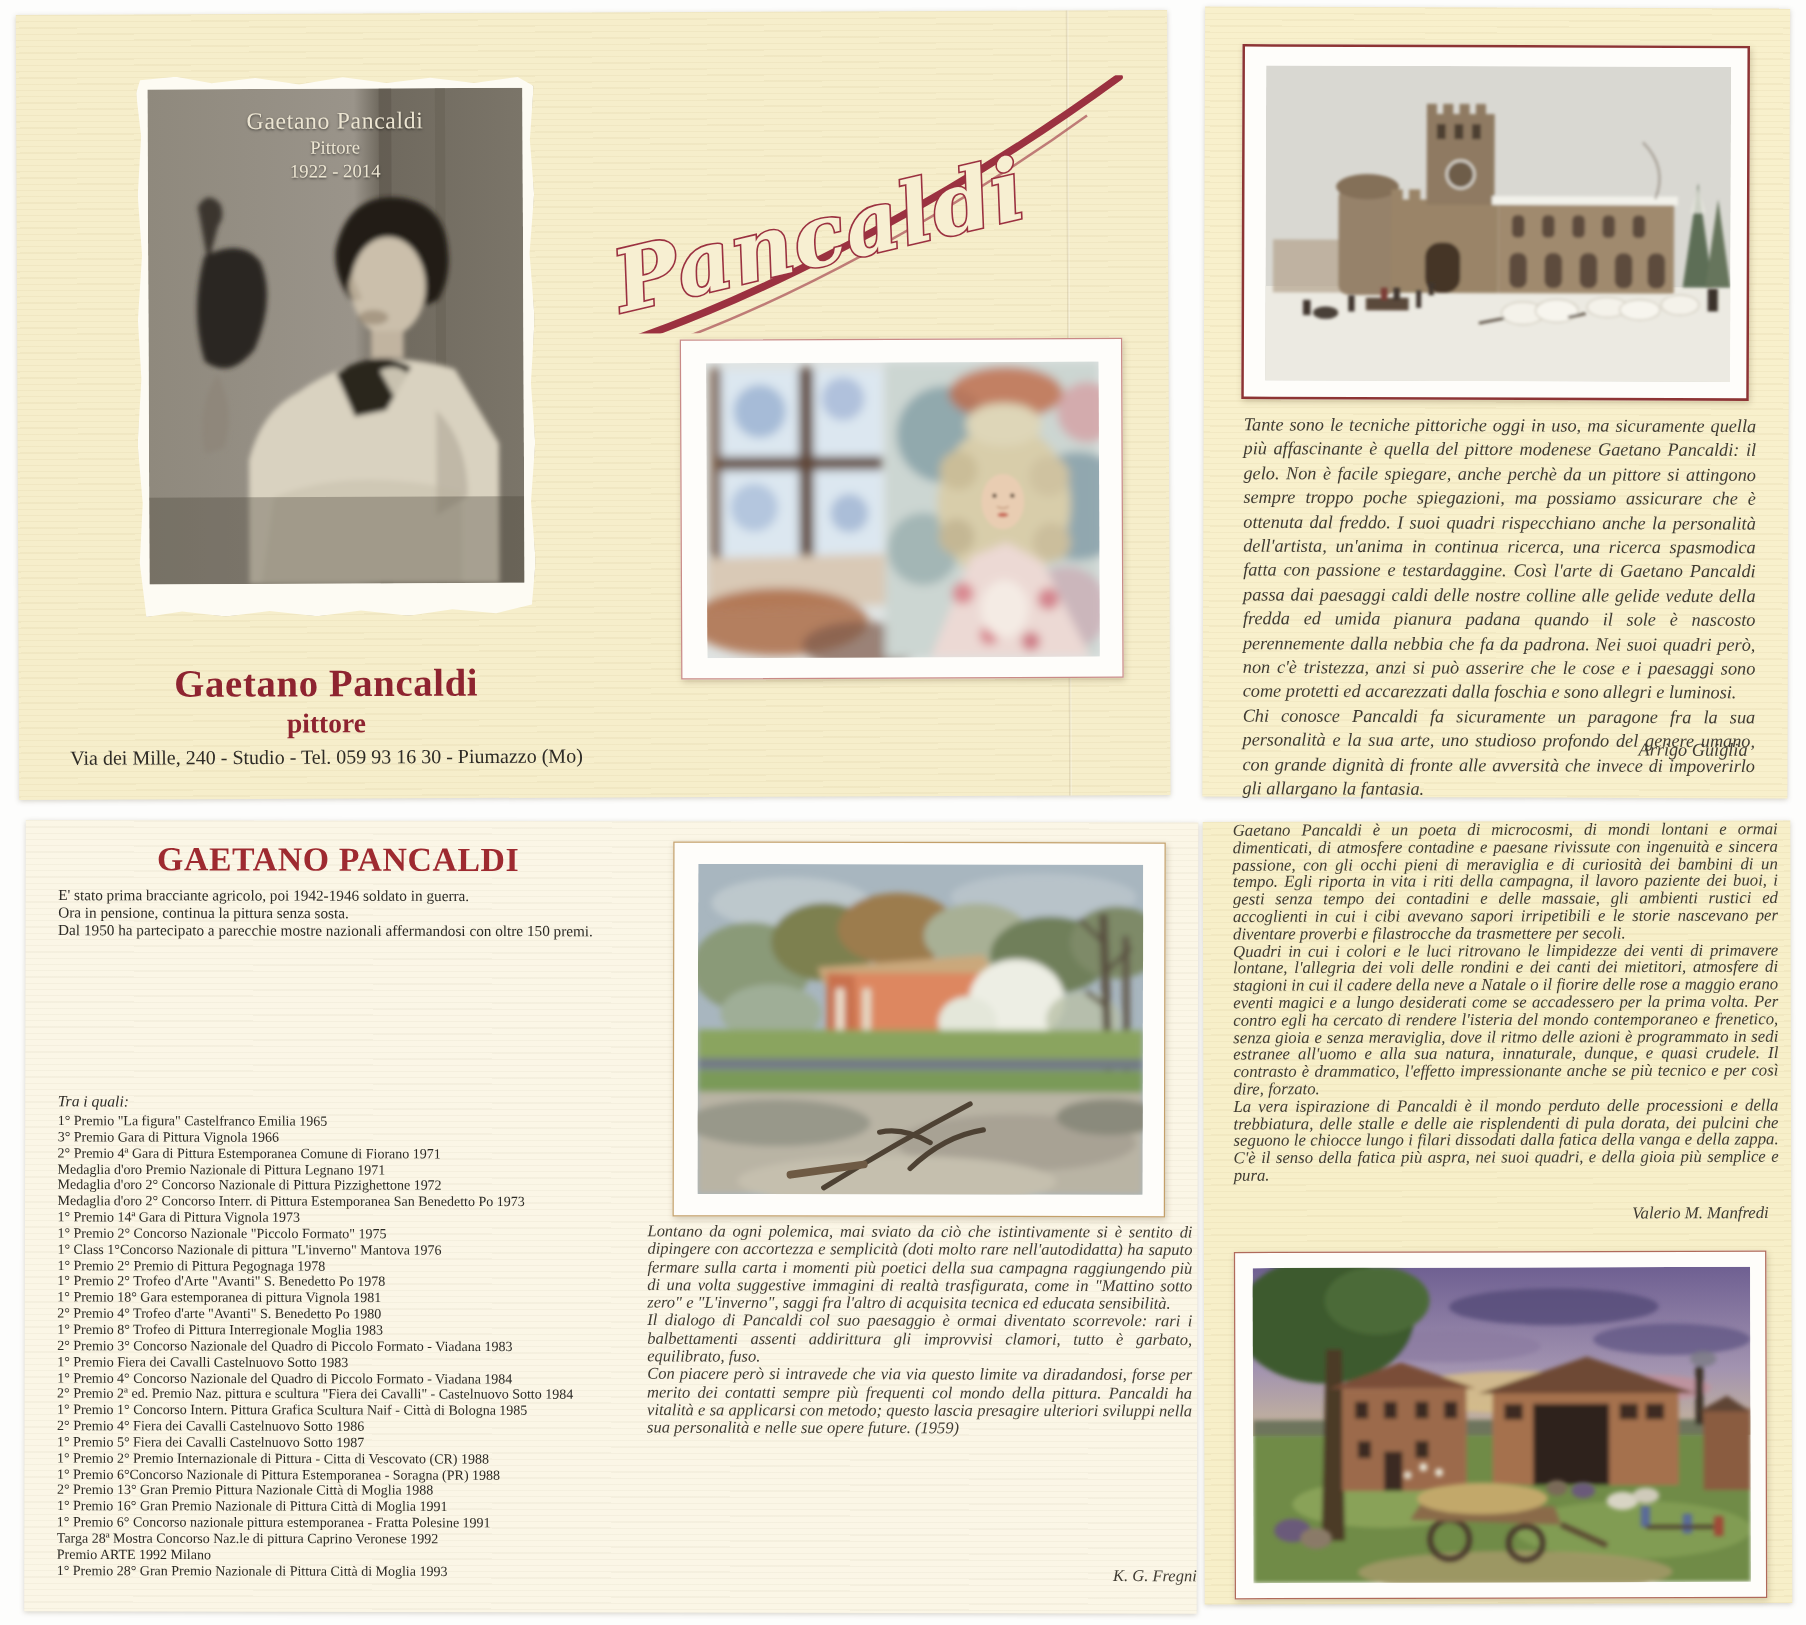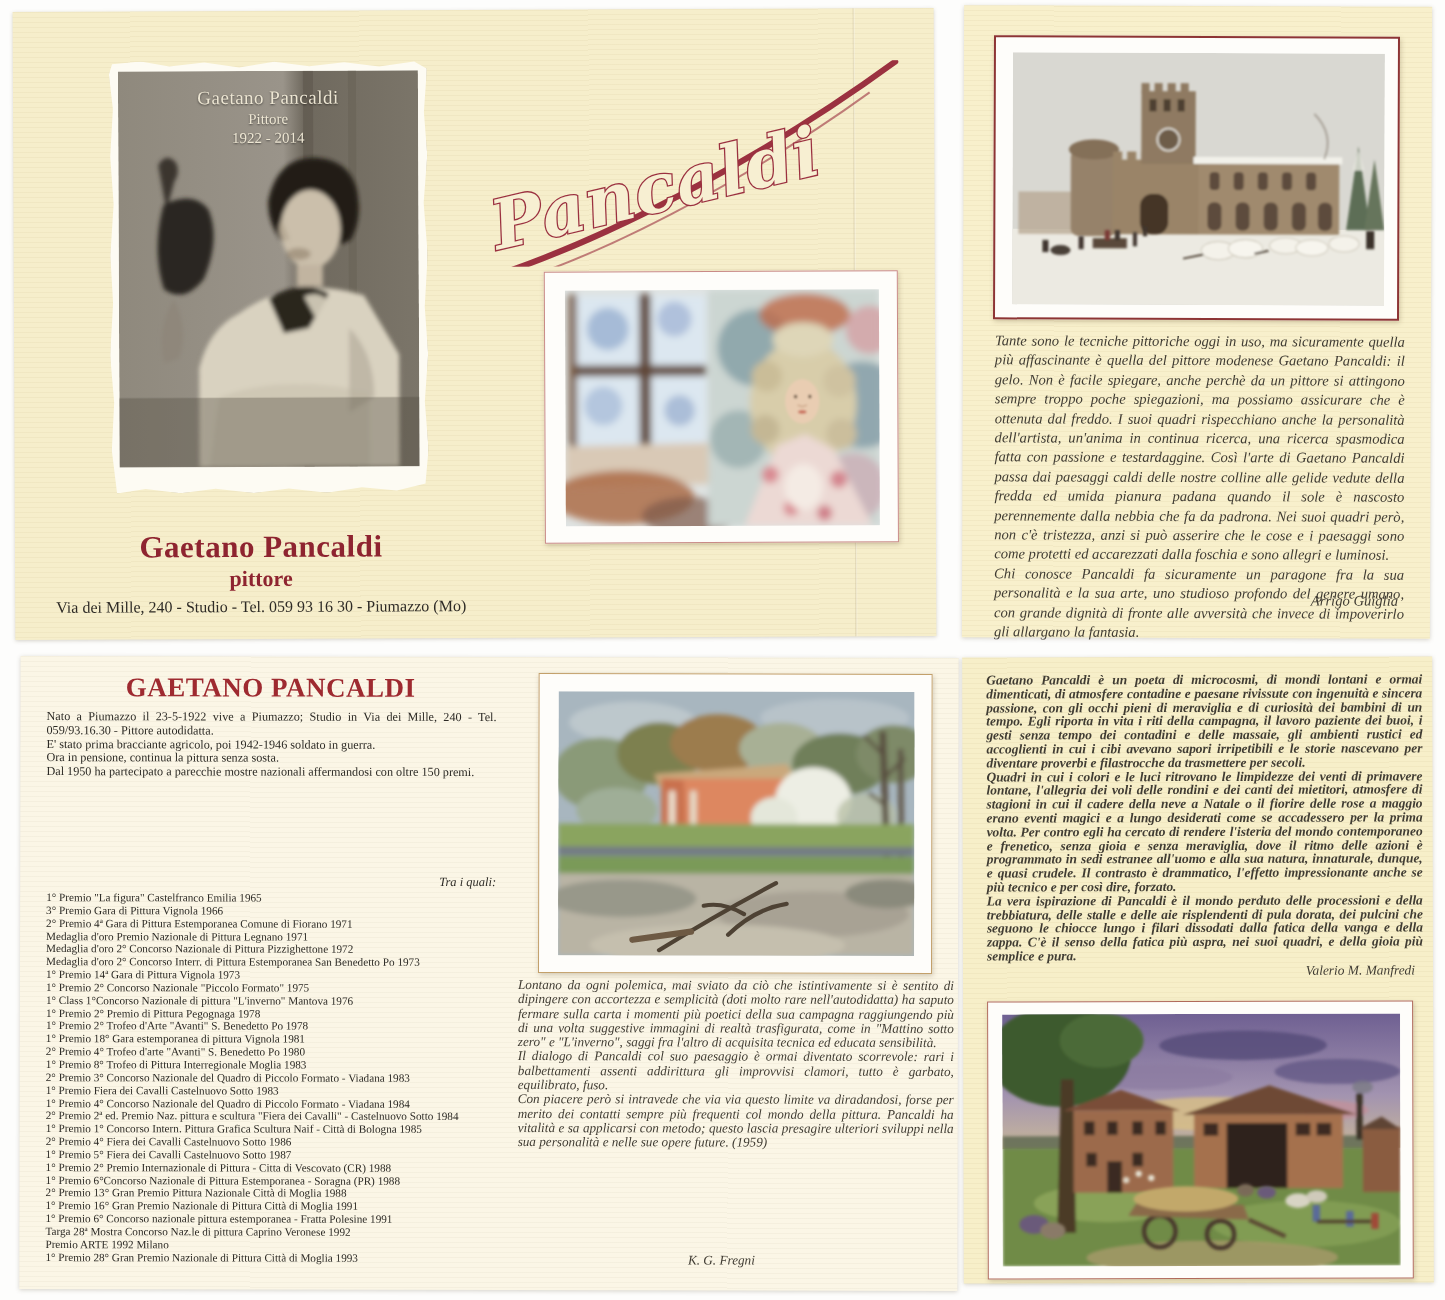--- a/index.html
+++ b/index.html
@@ -48,31 +48,31 @@
   .f-address{font-size:16px;color:#2e2b26;margin-top:6px;}
 
   
   .essay > div{font-style:italic;color:#403c33;text-align:justify;}
   .essay-tr{position:absolute;left:32px;top:326px;width:410px;}
   .essay-tr > div{font-size:14.6px;line-height:19.4px;}
   .sig{font-style:italic;color:#403c33;text-align:right;}
   .sig-tr{position:absolute;left:32px;top:586px;width:404px;font-size:14.6px;}
   .essay-bm{position:absolute;left:498px;top:321px;width:436px;}
   .essay-bm > div{font-size:13.2px;line-height:14.3px;}
-  .sig-bm{position:absolute;left:490px;top:595px;width:424px;font-size:13.2px;text-align:center;}
-  .essay-br{position:absolute;left:24px;top:16px;width:436px;font-weight:bold;}
+  .sig-bm{position:absolute;left:514px;top:595px;width:424px;font-size:13.2px;}
+  .essay-br{position:absolute;left:24px;top:0;width:436px;}
   .essay-br > div{font-size:13.4px;line-height:13.8px;}
   .sig-br{position:absolute;left:24px;top:306px;width:428px;font-size:13.4px;}
 
   
   .bl-title{position:absolute;left:30px;top:16px;width:440px;margin:0;text-align:center;
             font-size:27px;font-weight:bold;color:#9e2a30;letter-spacing:.5px;}
   .bio{position:absolute;left:26px;top:54px;width:450px;}
   .bio > div{font-size:12.2px;line-height:13.8px;color:#2c2a25;text-align:justify;}
-  .awards-intro{position:absolute;left:26px;top:218px;width:450px;text-align:right;
+  .awards-intro{position:absolute;left:26px;top:218px;width:450px;text-align:left;
                 font-style:italic;font-size:12.5px;color:#2c2a25;}
   .awards{position:absolute;left:26px;top:235px;width:466px;}
   .awards > div{font-size:11.2px;line-height:12.85px;color:#2c2a25;white-space:nowrap;}
 </style>
 </head>
 <body>
 
 <div class="page">
 
   <section class="sheet sheet-tl">
@@ -267,21 +267,20 @@
     <div class="essay essay-tr">
         <div>Tante sono le tecniche pittoriche oggi in uso, ma sicuramente quella più affascinante è quella del pittore modenese Gaetano Pancaldi: il gelo. Non è facile spiegare, anche perchè da un pittore si attingono sempre troppo poche spiegazioni, ma possiamo assicurare che è ottenuta dal freddo. I suoi quadri rispecchiano anche la personalità dell'artista, un'anima in continua ricerca, una ricerca spasmodica fatta con passione e testardaggine. Così l'arte di Gaetano Pancaldi passa dai paesaggi caldi delle nostre colline alle gelide vedute della fredda ed umida pianura padana quando il sole è nascosto perennemente dalla nebbia che fa da padrona. Nei suoi quadri però, non c'è tristezza, anzi si può asserire che le cose e i paesaggi sono come protetti ed accarezzati dalla foschia e sono allegri e luminosi.</div>
         <div>Chi conosce Pancaldi fa sicuramente un paragone fra la sua personalità e la sua arte, uno studioso profondo del genere umano, con grande dignità di fronte alle avversità che invece di impoverirlo gli allargano la fantasia.</div>
       </div>
     <div class="sig sig-tr">Arrigo Guiglia</div>
   </section>
 
   <section class="sheet sheet-bl">
     <h2 class="bl-title">GAETANO PANCALDI</h2>
     <div class="bio">
-        <div>Nato a Piumazzo il 23-5-1922 vive a Piumazzo; Studio in Via dei Mille, 240 - Tel. 059/93.16.30 - Pittore autodidatta.</div>
         <div>E' stato prima bracciante agricolo, poi 1942-1946 soldato in guerra.</div>
         <div>Ora in pensione, continua la pittura senza sosta.</div>
         <div>Dal 1950 ha partecipato a parecchie mostre nazionali affermandosi con oltre 150 premi.</div>
       </div>
     <div class="awards-intro">Tra i quali:</div>
     <div class="awards">
         <div>1° Premio "La figura" Castelfranco Emilia 1965</div>
         <div>3° Premio Gara di Pittura Vignola 1966</div>
         <div>2° Premio 4ª Gara di Pittura Estemporanea Comune di Fiorano 1971</div>
         <div>Medaglia d'oro Premio Nazionale di Pittura Legnano 1971</div>

